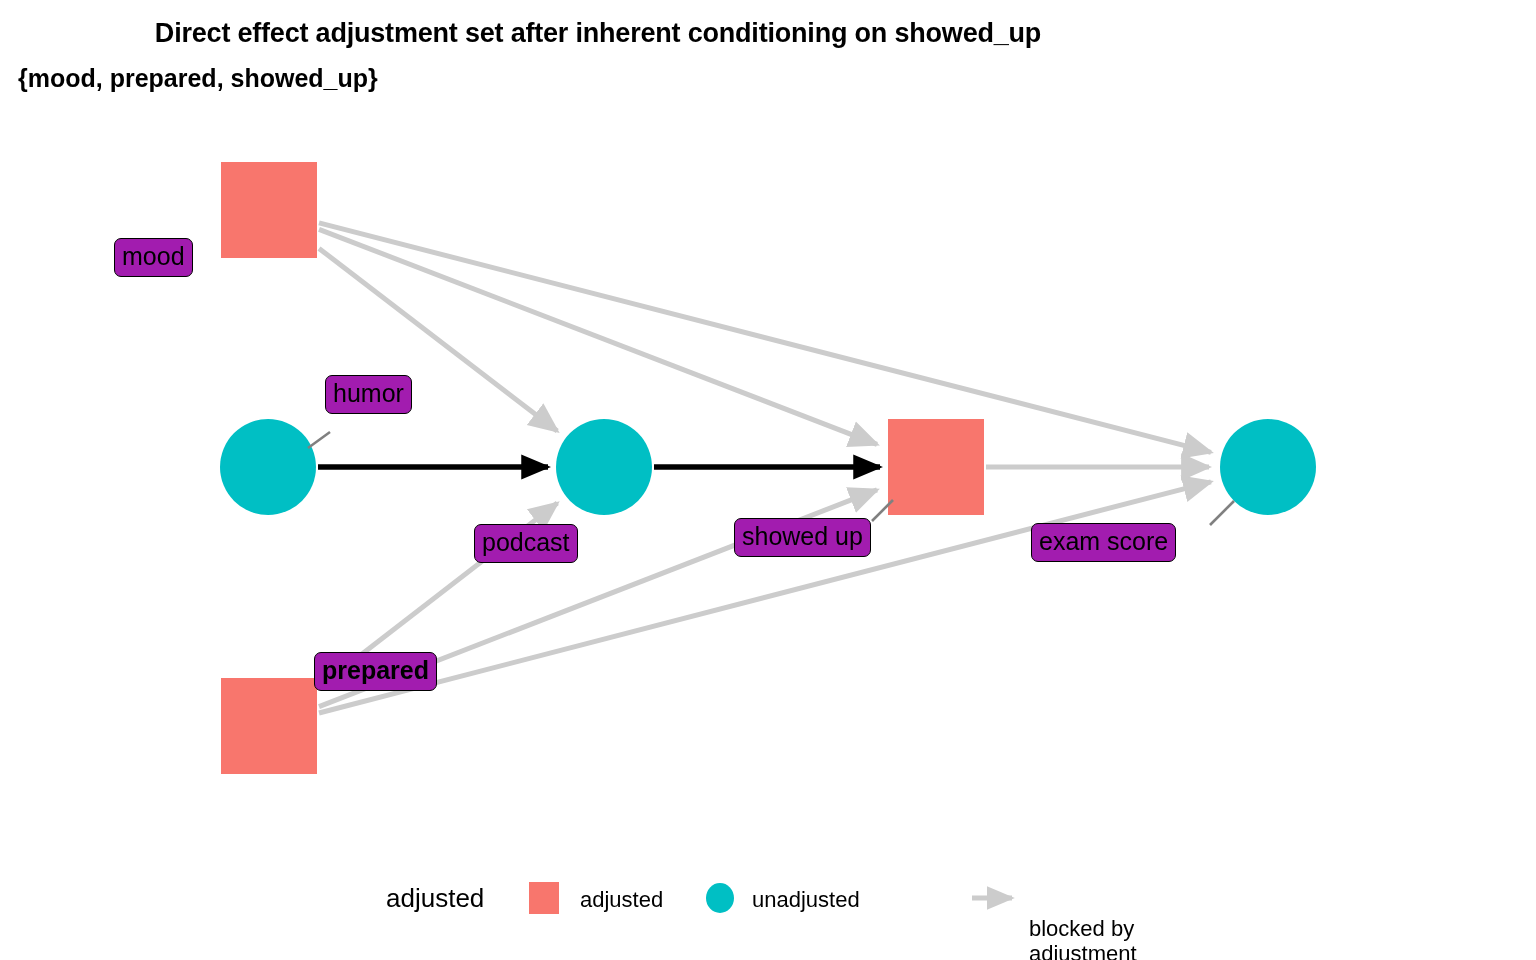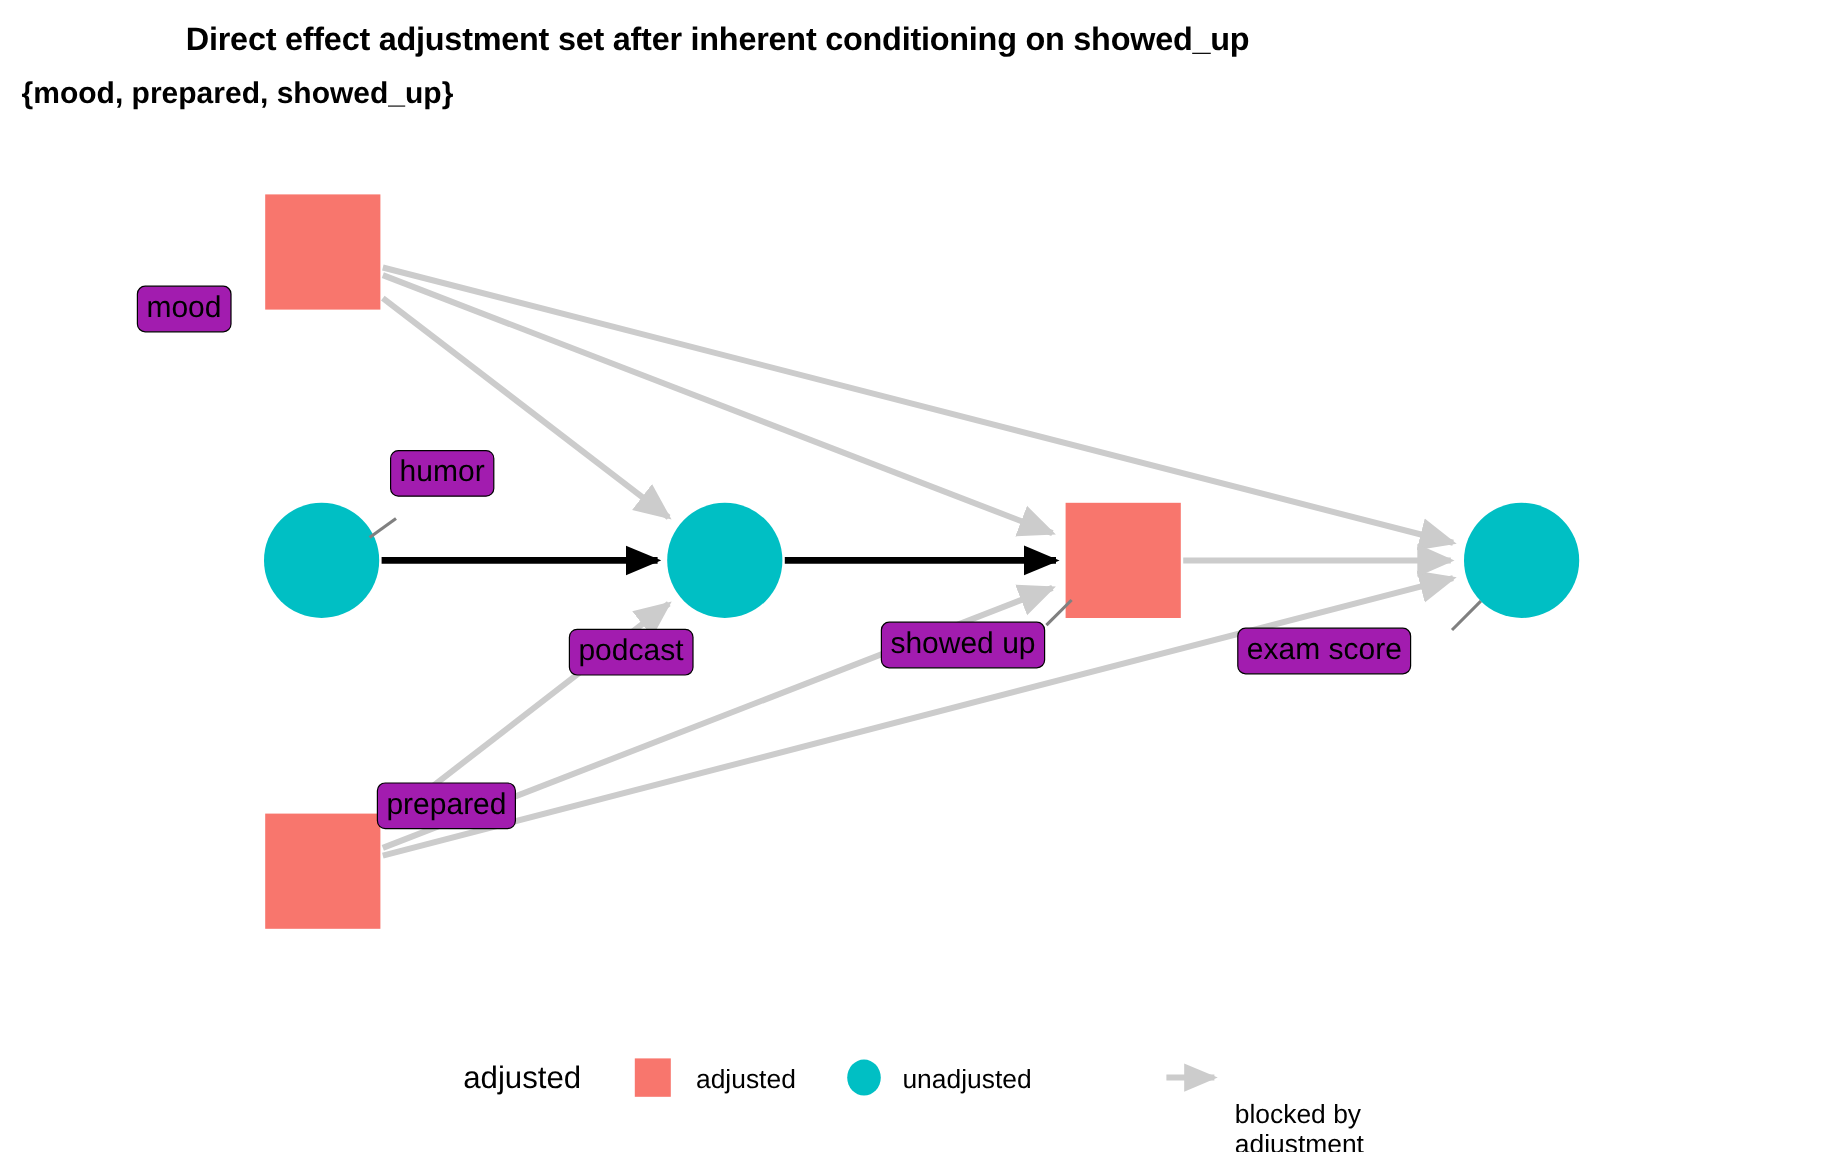--- a/index.html
+++ b/index.html
@@ -138,21 +138,21 @@
       </g>
 
     <line x1="972" y1="898" x2="1012" y2="898" stroke="#CCCCCC" stroke-width="5" marker-end="url(#arrow-legend)"></line>
   </svg>
 
   <div class="node-label" id="label-mood" style="left: 114px; top: 238px;">mood</div>
   <div class="node-label" id="label-humor" style="left: 325px; top: 375px;">humor</div>
   <div class="node-label" id="label-podcast" style="left: 474px; top: 524px;">podcast</div>
   <div class="node-label" id="label-showed_up" style="left: 714px; top: 518px; margin-left: 20px;">showed up</div>
   <div class="node-label" id="label-exam_score" style="left: 1031px; top: 523px; text-align: right;">exam score</div>
-  <div class="node-label" id="label-prepared" style="left: 314px; top: 652px;">prepared</div>
+  <div class="node-label" id="label-prepared" style="left: 314px; top: 652px; font-weight: bold;">prepared</div>
 
   <div class="legend-title" style="left:386px; top:883px;">adjusted</div>
 
   <div class="legend-swatch-square" id="legend-sq" style="left: 529px; top: 882px; background: rgb(248, 118, 109);"></div>
   <div class="legend-text" style="left:580px; top:887px;">adjusted</div>
 
   <div class="legend-swatch-circle" id="legend-ci" style="left: 706px; top: 883px; background: rgb(0, 191, 196);"></div>
   <div class="legend-text" style="left:752px; top:887px;">unadjusted</div>
 
   <div class="legend-text two-line" style="left:1029px; top:875px;margin-top:41px;">blocked by

